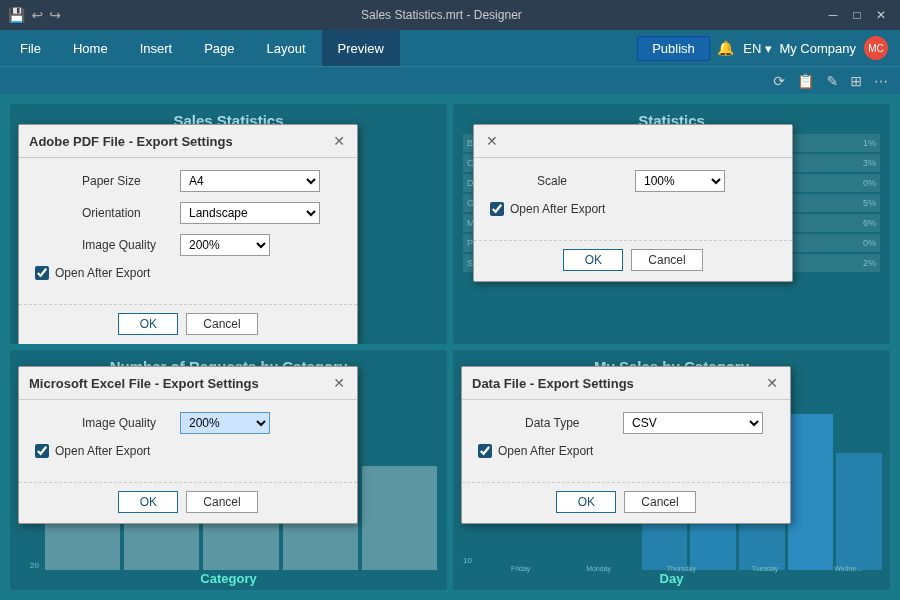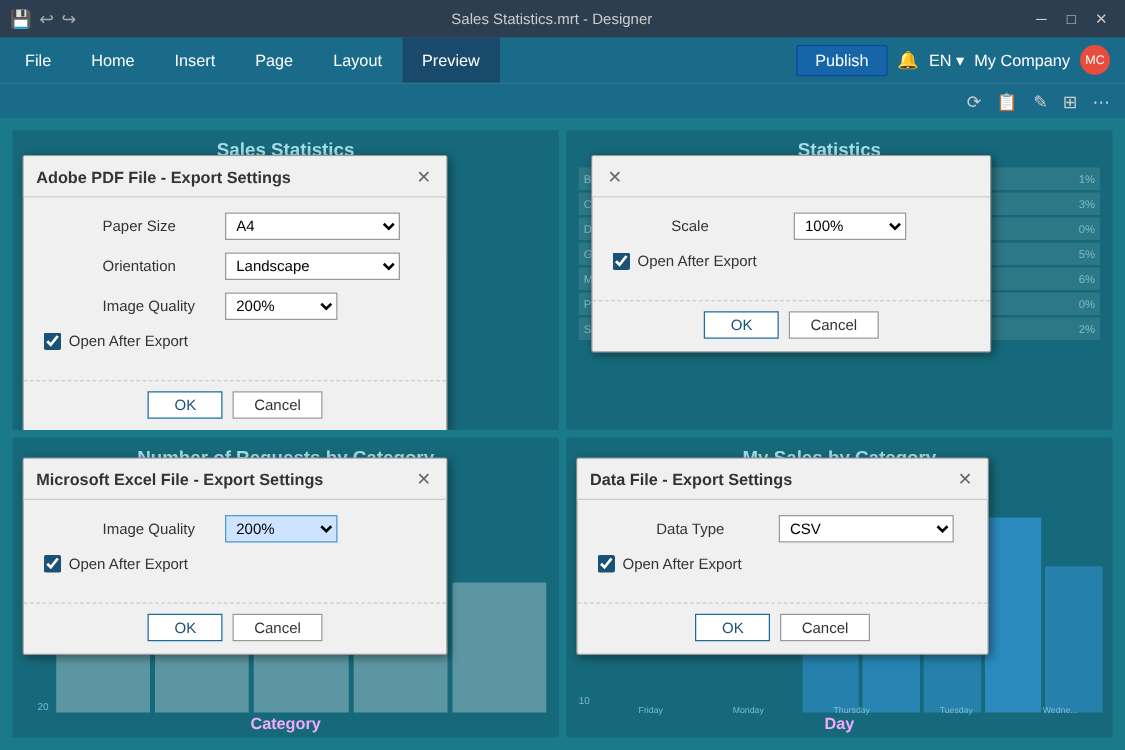--- a/index.html
+++ b/index.html
@@ -111,21 +111,21 @@
       transform: translateY(-50%) rotate(-90deg);
       color: #7bbccc;
       font-size: 10px;
       white-space: nowrap;
     }
     .quadrant-bottom-label {
       position: absolute;
       bottom: 4px;
       left: 50%;
       transform: translateX(-50%);
-      color: #f0abfc;
+      color: #5eead4;
       font-size: 13px;
       font-weight: 600;
     }
 
     
     .dialog {
       position: absolute;
       background: #f0f0f0;
       border: 1px solid #999;
       border-radius: 2px;

